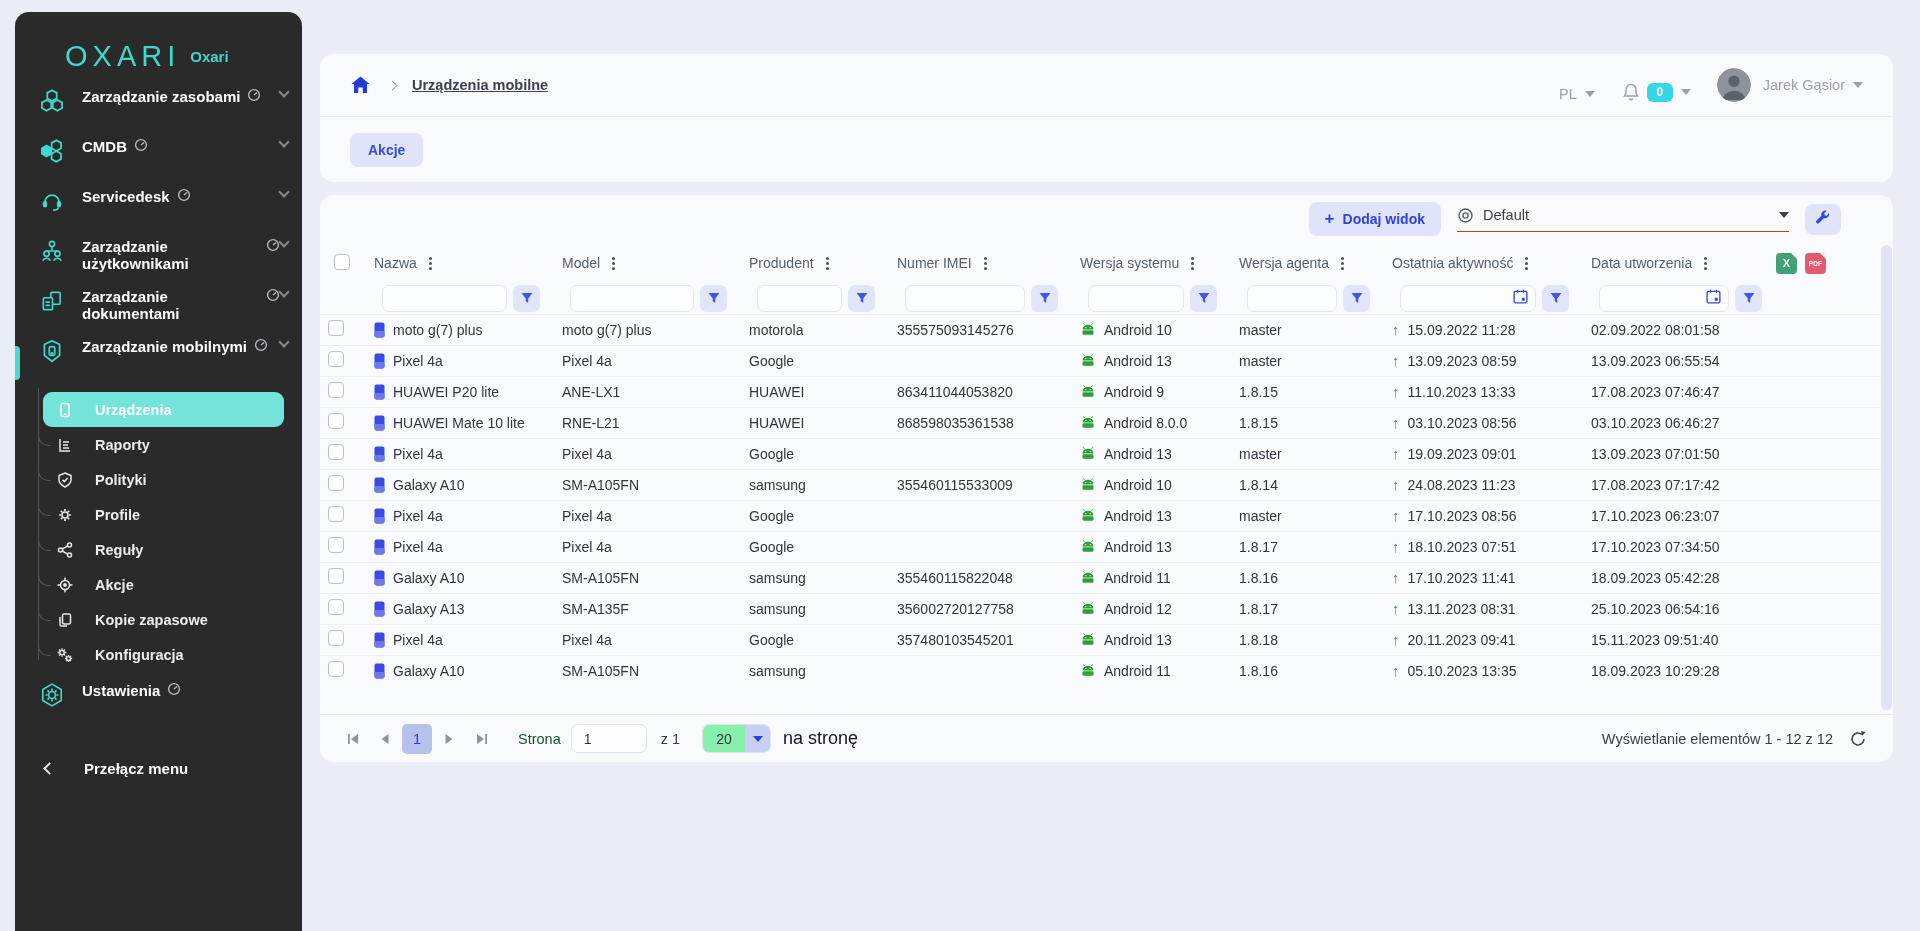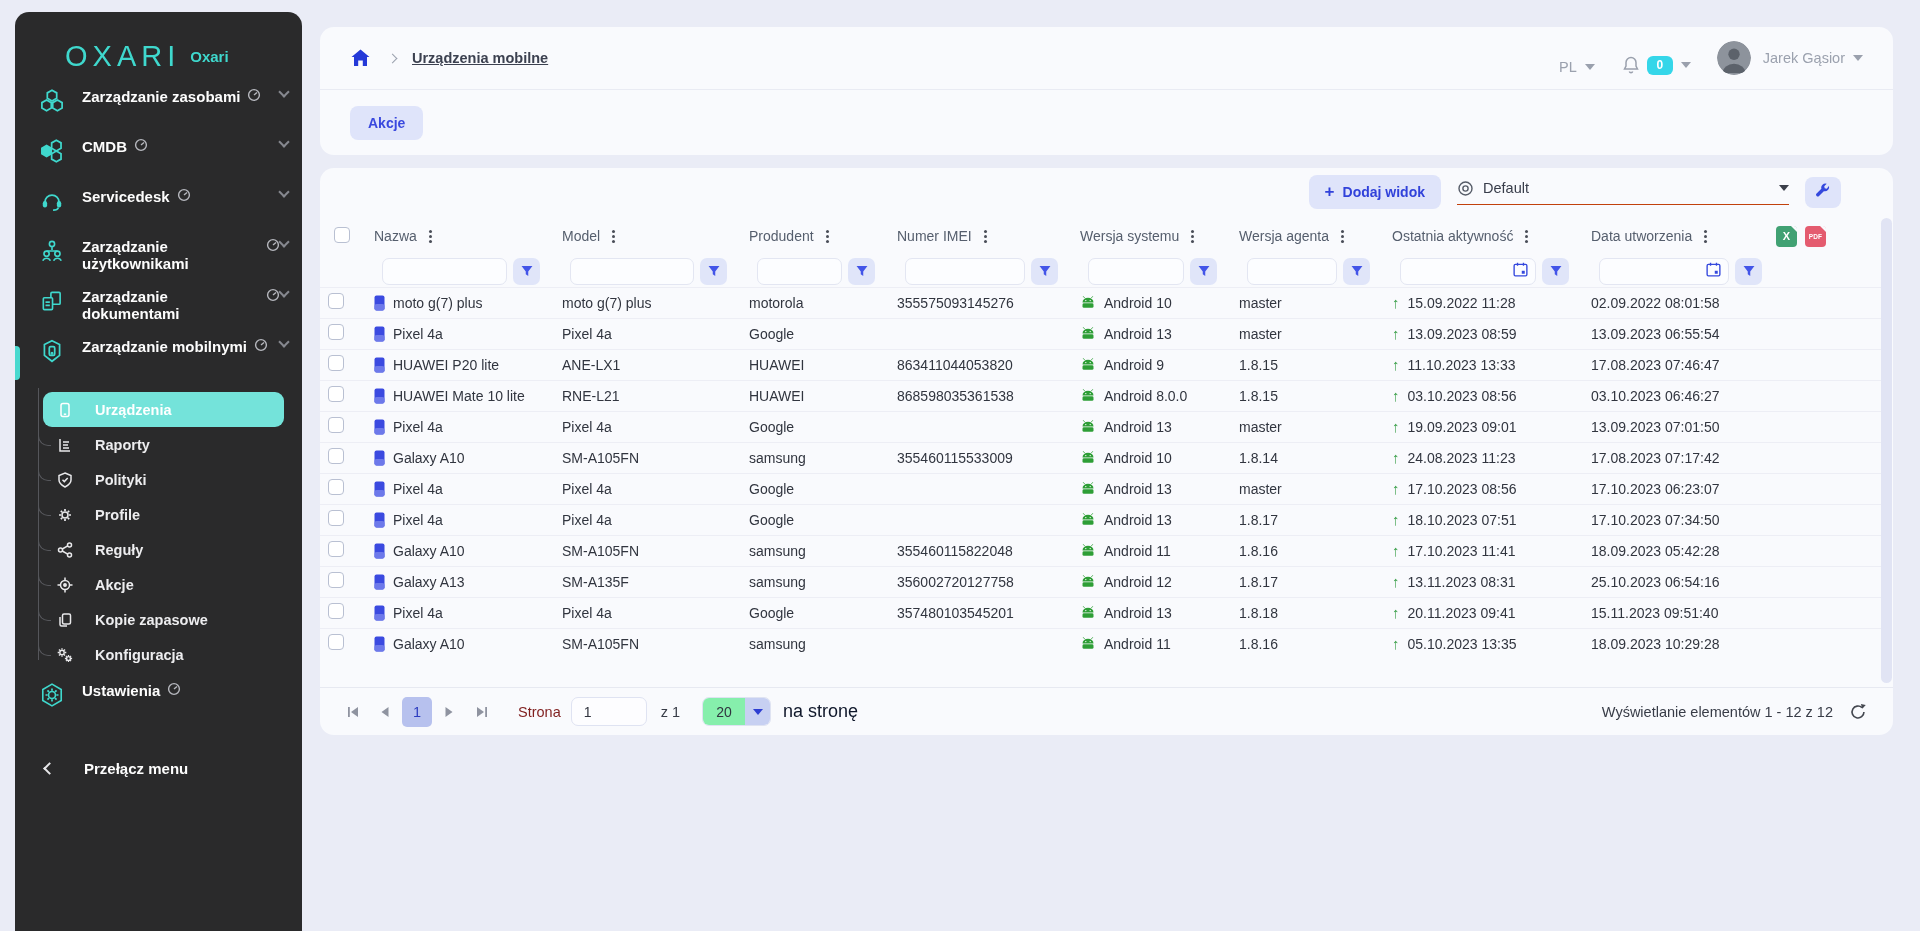--- a/index.html
+++ b/index.html
@@ -51,21 +51,21 @@
   .sub-item .si-label { margin-left:20px; font-size:14.5px; font-weight:bold; color:#ededef; z-index:1; }
   .sub-item.active { background:#74e3da; border-radius:9px; margin-right:18px; }
   .sub-item.active::before { border-color:transparent; }
   .sub-item.active .si-label { color:#ffffff; }
   .settings-item { margin-top:10px; }
   .toggle-row { display:flex; align-items:center; margin:28px 0 0 30px; cursor:pointer; }
   .chev-left { width:9px; height:9px; border-left:2.5px solid #e7e7ea; border-bottom:2.5px solid #e7e7ea; transform:rotate(45deg); }
   .toggle-label { margin-left:30px; font-size:15px; font-weight:bold; color:#fdfdfd; }
 
   
-  .card { position:absolute; background:#f9fafd; border-radius:14px; }
+  .card { position:absolute; background:#f9fafd; border-radius:14px;margin-top:27px; }
   .card1 { left:320px; top:27px; width:1573px; height:128px; }
   .card2 { left:320px; top:168px; width:1573px; height:567px; }
 
   
   .crumb-row { display:flex; align-items:center; height:62px; padding:0 30px 0 30px; }
   .crumb-sep { width:7px; height:7px; border-right:1.6px solid #9aa0ad; border-top:1.6px solid #9aa0ad; transform:rotate(45deg); margin:0 16px 0 18px; }
   .crumb-link { font-size:14.5px; font-weight:bold; color:#3c4150; text-decoration:underline; cursor:pointer; }
   .top-widgets { margin-left:auto; display:flex; align-items:flex-end; color:#9ba1ae; font-size:14.5px; }
   .caret { width:0; height:0; border-left:5px solid transparent; border-right:5px solid transparent; border-top:6px solid #9aa0ad; margin-left:8px; }
   .lang-box { display:flex; align-items:center; cursor:pointer; }
@@ -118,21 +118,21 @@
   .up-arrow { color:#3da04c; font-weight:bold; font-size:15px; }
 
   
   .scroll-track { position:absolute; top:50px; bottom:52px; right:1px; width:11px; background:#e1e4f4; border-radius:6px; cursor:pointer; }
 
   
   .pagination { position:absolute; left:0; right:0; bottom:0; height:48px; border-top:1px solid #e7e9f1; display:flex; align-items:center; padding:0 26px 0 18px; }
   .pg-btn { width:30px; height:30px; border:none; background:transparent; display:flex; align-items:center; justify-content:center; cursor:pointer; border-radius:5px; }
   .pg-btn.current { background:#b7c1ee; color:#2c3cc0; font-size:14.5px; font-weight:normal; font-family:inherit; }
   .pg-group { display:flex; align-items:center; gap:2px; }
-  .pg-label { font-size:14.5px; color:#7f1d1d; margin:0 10px 0 22px; }
+  .pg-label { font-size:14.5px; color:#14532d; margin:0 10px 0 22px; }
   .page-input { width:76px; height:29px; border:1px solid #dfe3f2; border-radius:7px; background:#fdfdff; font-family:inherit; font-size:14px; padding:0 12px; color:#30343f; }
   .of-label { font-size:14.5px; color:#383c47; margin:0 22px 0 14px; }
   .size-select { display:flex; height:29px; border-radius:7px; overflow:hidden; cursor:pointer; border:1px solid #dfe3f2; }
   .size-val { width:42px; background:#86efac; display:flex; align-items:center; justify-content:center; font-size:14px; color:#30343f; }
   .size-arrow { width:25px; background:#c7d0f2; display:flex; align-items:center; justify-content:center; }
   .size-arrow .tri { width:0; height:0; border-left:5px solid transparent; border-right:5px solid transparent; border-top:6px solid #2d3ed2; }
   .per-page { font-size:18px; color:#0f172a; margin-left:12px; }
   .pg-right { margin-left:auto; display:flex; align-items:center; gap:16px; }
   .pg-summary { font-size:14.5px; color:#383c47; }
   .refresh-btn { border:none; background:transparent; cursor:pointer; display:flex; }

